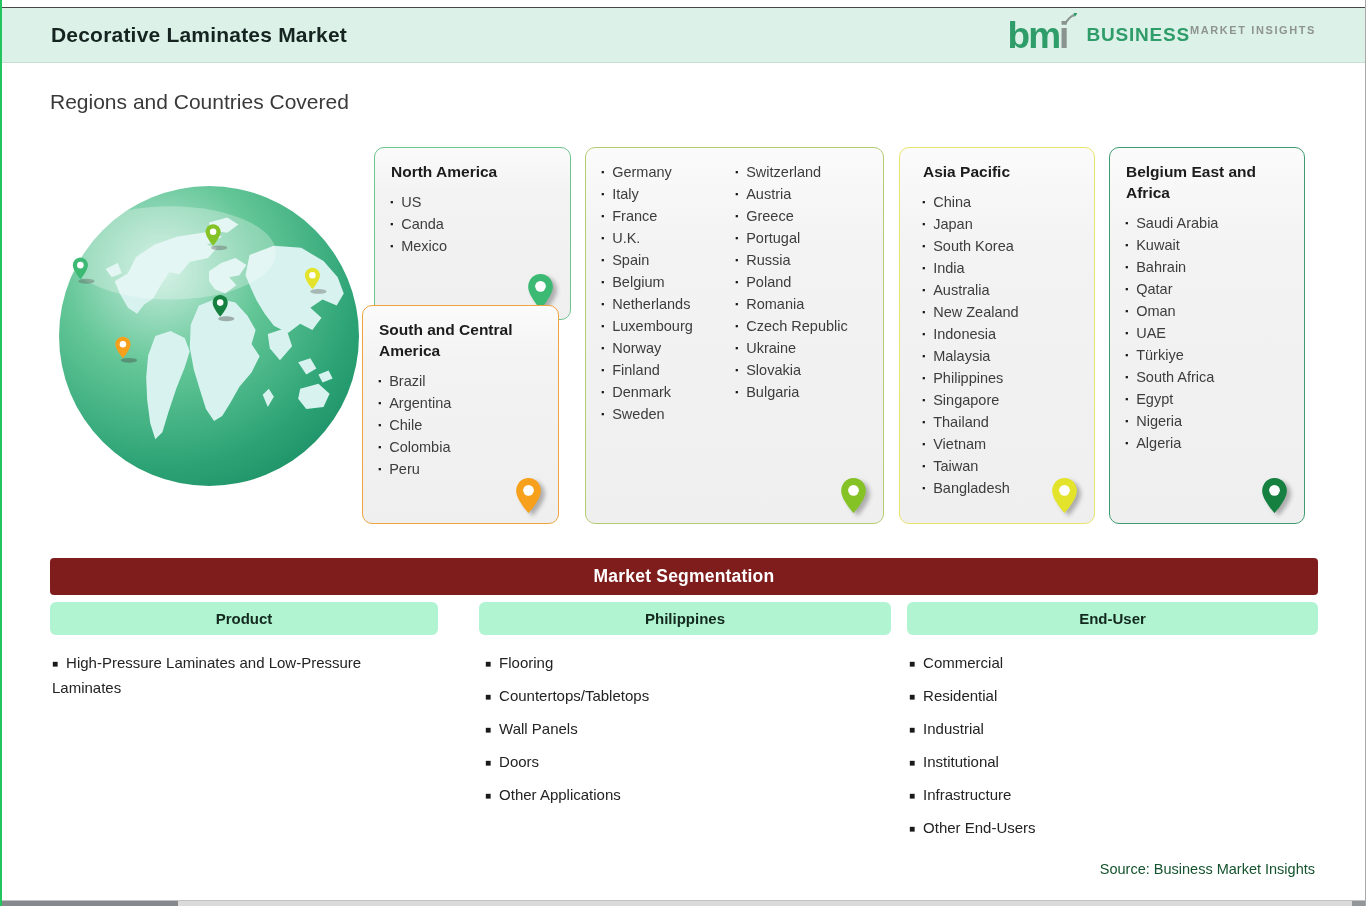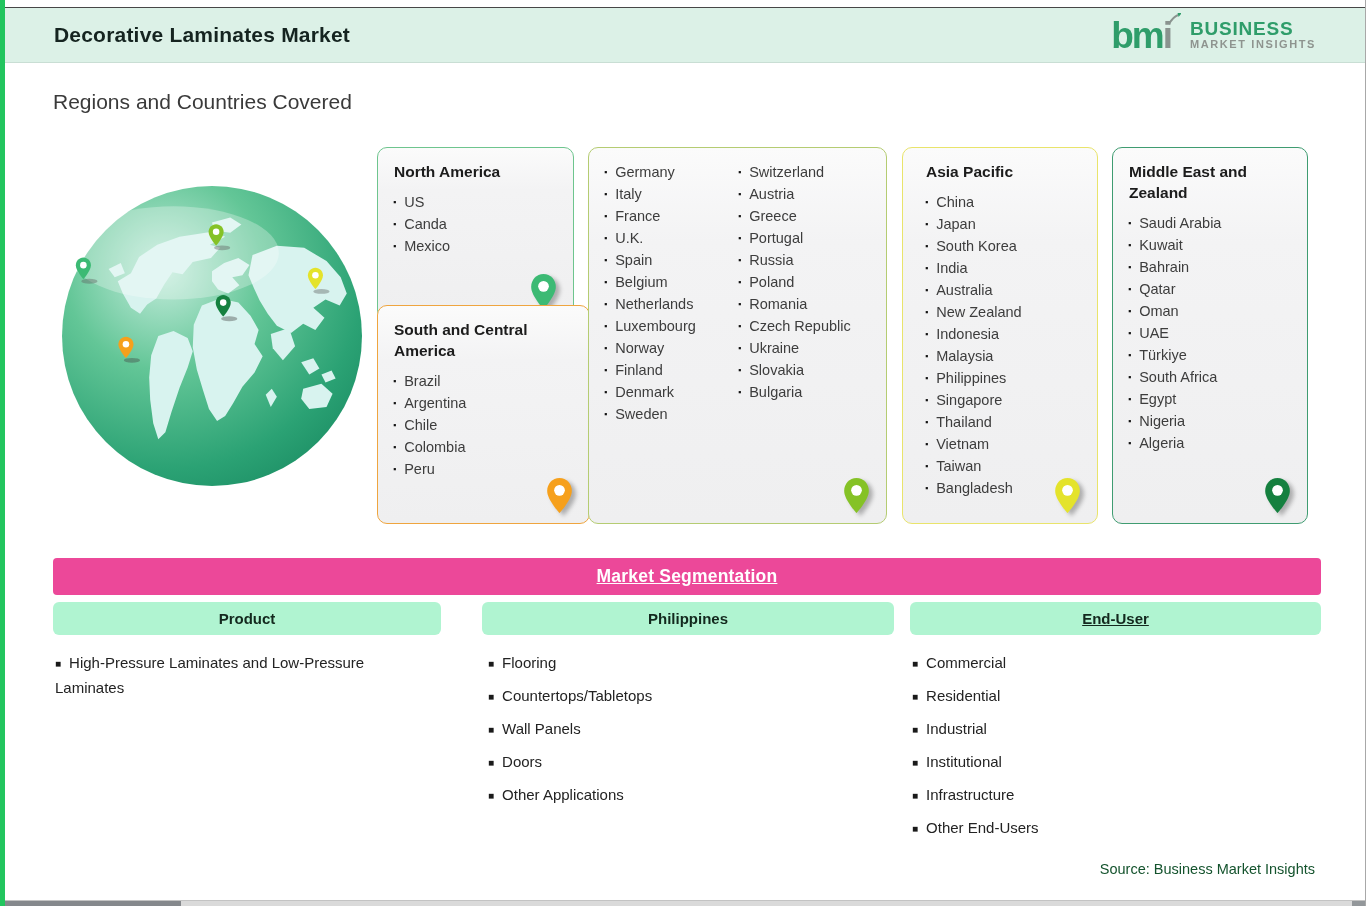--- a/index.html
+++ b/index.html
@@ -1,67 +1,67 @@
 <!DOCTYPE html>
 <html><head>
 <meta charset="utf-8">
 <style>
   * { margin:0; padding:0; box-sizing:border-box; }
   html,body { background:#fff; }
   body { font-family:"Liberation Sans", sans-serif; }
   .page { position:relative; width:1366px; height:906px; background:#fff;
-          border-left:5px solid #22c55e; border-right:1px solid #a8a8a8; overflow:hidden; }
+          border-left:2px solid #22c55e; border-right:1px solid #a8a8a8; overflow:hidden; }
 
   
   .header { position:absolute; top:7px; left:0; right:0; height:56px;
             background:#dcf1e7; border-top:1px solid #474747; border-bottom:1px solid #c9ded4;
             display:flex; align-items:center; justify-content:space-between; padding:0 49px; }
   .page-title { font-size:21px; font-weight:bold; color:#152420; letter-spacing:.2px; }
   .logo { display:flex; align-items:center; gap:11px; }
   .logo-mark { position:relative; font-size:37px; font-weight:bold; letter-spacing:-2px;
                color:#2f9d6a; line-height:1; padding-right:8px; }
   .logo-mark .i-stem { color:#8a938f; }
   .logo-flick { position:absolute; top:-4px; right:-2px; }
-  .logo-word { display:flex; flex-direction:column; line-height:1.05; }
+  .logo-word { display:flex; flex-direction:row; line-height:1.05; }
   .logo-line1 { font-size:19px; font-weight:bold; color:#2f9d6a; letter-spacing:.8px; }
   .logo-line2 { font-size:11px; font-weight:bold; color:#8e948f; letter-spacing:1.6px; }
 
   
   .section-title { position:absolute; left:48px; top:90px; font-size:21px; color:#3a3a3a; }
 
   
   .globe { position:absolute; left:55px; top:184px; width:304px; height:304px; }
 
   
   .rbox { position:absolute; border:1.5px solid; border-radius:10px;
           background:linear-gradient(180deg,#fbfbfb 0%,#f3f3f4 25%,#efeff0 100%);
           padding:13px 14px 10px 15px; }
   .rbox[data-region="na"]  { left:372px; top:147px; width:197px; height:173px; }
-  .rbox[data-region="sca"] { left:372px; top:305px; width:213px; height:219px; }
+  .rbox[data-region="sca"] { left:360px; top:305px; width:197px; height:219px; }
   .rbox[data-region="eu"]  { left:583px; top:147px; width:299px; height:377px; }
   .rbox[data-region="ap"]  { left:897px; top:147px; width:196px; height:377px; }
   .rbox[data-region="mea"] { left:1107px; top:147px; width:196px; height:377px; }
   .rtitle { font-size:15.5px; font-weight:bold; color:#1c1c1c; line-height:21px; margin:0 0 9px 1px; }
   .rcols { display:flex; }
   .rcol { list-style:none; flex:1; }
   .rcol li { font-size:14.5px; color:#3d3d3d; line-height:22px; white-space:nowrap; }
   .blt { display:inline-block; font-size:9px; color:#111; vertical-align:2px; margin-right:8px; }
   .pin { position:absolute; right:16px; bottom:9px; width:27px; height:37px;
          filter:drop-shadow(4px 3px 2px rgba(0,0,0,.28)); }
 
   
   .seg-bar { position:absolute; left:48px; top:558px; width:1268px; height:37px;
              border-radius:4px; color:#fff; display:flex; align-items:center; justify-content:center;
              font-size:17.5px; font-weight:bold; letter-spacing:.2px; }
   .seg-chip { position:absolute; top:602px; height:33px; border-radius:6px;
               display:flex; align-items:center; justify-content:center;
               font-size:15px; font-weight:bold; color:#13291e; }
   .seg-chip.c0 { left:48px;  width:388px; }
   .seg-chip.c1 { left:477px; width:412px; }
-  .seg-chip.c2 { left:905px; width:411px;text-decoration:underline; }
+  .seg-chip.c2 { left:905px; width:411px; }
   .seg-list { position:absolute; top:651px; list-style:none; }
   .seg-list.l0 { left:50px;  width:352px; }
   .seg-list.l1 { left:483px; width:392px; }
   .seg-list.l2 { left:907px; width:392px; }
   .seg-list li { font-size:15px; color:#232323; line-height:24px; margin-bottom:8px; }
   .seg-list .blt { font-size:10px; vertical-align:1px; color:#1a1a1a; }
 
   
   .source { position:absolute; right:50px; top:861px; font-size:14.5px; color:#14532d; }
   .scroll-track { position:absolute; left:0; right:0; bottom:0; height:6px;
@@ -246,21 +246,21 @@
             <li><span class="blt">▪</span>Bangladesh</li>
           </ul>
         </div>
       <svg class="pin" viewBox="0 0 26 36">
         <path class="pin-body" d="M13 1 C6 1 1 6.8 1 13.5 C1 22 13 35 13 35 C13 35 25 22 25 13.5 C25 6.8 20 1 13 1 Z" fill="#e4e32b"></path>
         <circle cx="13" cy="13" r="5.2" fill="#fff"></circle>
       </svg>
     </div>
 
     <div class="rbox" data-region="mea" style="border-color: rgb(63, 156, 113);">
-      <div class="rtitle">Middle East and Zealand</div>
+      <div class="rtitle">Belgium East and Africa</div>
       <div class="rcols">
           <ul class="rcol">
             <li><span class="blt">▪</span>Saudi Arabia</li>
             <li><span class="blt">▪</span>Kuwait</li>
             <li><span class="blt">▪</span>Bahrain</li>
             <li><span class="blt">▪</span>Qatar</li>
             <li><span class="blt">▪</span>Oman</li>
             <li><span class="blt">▪</span>UAE</li>
             <li><span class="blt">▪</span>Türkiye</li>
             <li><span class="blt">▪</span>South Africa</li>
@@ -269,21 +269,21 @@
             <li><span class="blt">▪</span>Algeria</li>
           </ul>
         </div>
       <svg class="pin" viewBox="0 0 26 36">
         <path class="pin-body" d="M13 1 C6 1 1 6.8 1 13.5 C1 22 13 35 13 35 C13 35 25 22 25 13.5 C25 6.8 20 1 13 1 Z" fill="#15803f"></path>
         <circle cx="13" cy="13" r="5.2" fill="#fff"></circle>
       </svg>
     </div>
   </div>
 
-  <div class="seg-bar" style="background: #ec4899; text-decoration: underline;">Market Segmentation</div>
+  <div class="seg-bar" style="background: #7f1d1d;">Market Segmentation</div>
   <div>
       <div class="seg-chip c0" style="background: rgb(176, 244, 209);">Product</div>
       <ul class="seg-list l0">
         <li><span class="blt">■</span>High-Pressure Laminates and Low-Pressure Laminates</li>
       </ul>
       <div class="seg-chip c1" style="background: rgb(176, 244, 209);">Philippines</div>
       <ul class="seg-list l1">
         <li><span class="blt">■</span>Flooring</li>
         <li><span class="blt">■</span>Countertops/Tabletops</li>
         <li><span class="blt">■</span>Wall Panels</li>

